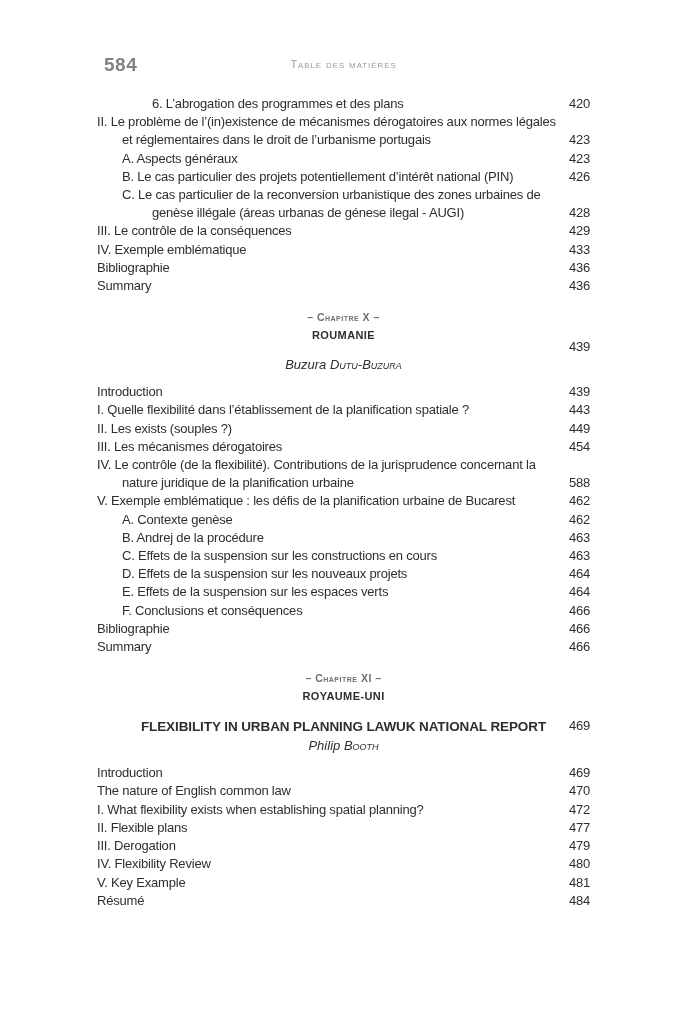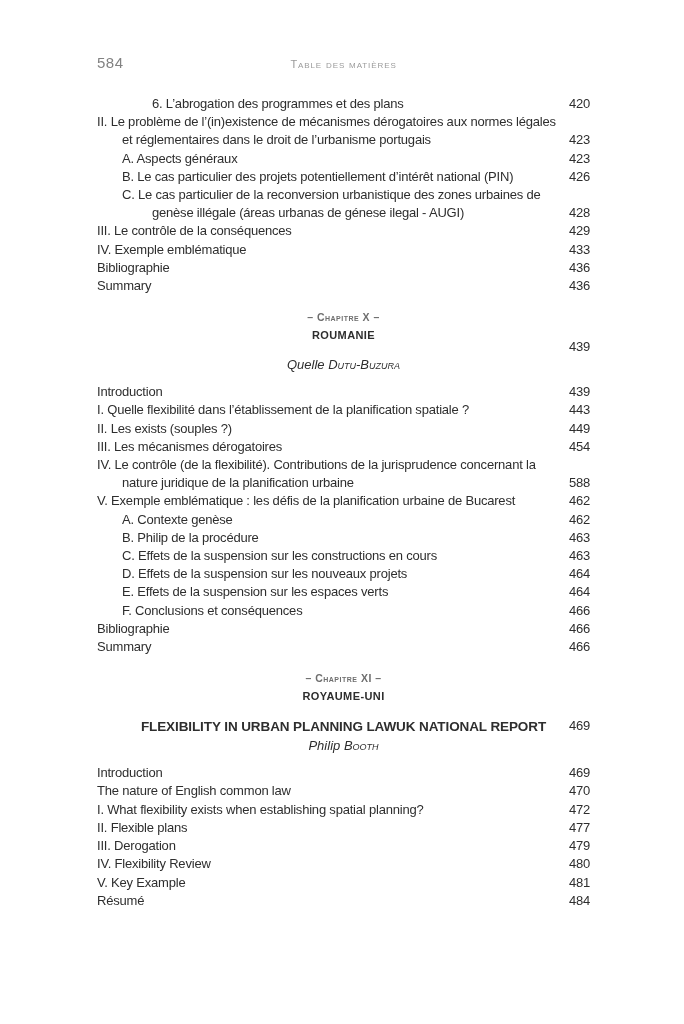--- a/index.html
+++ b/index.html
@@ -8,22 +8,22 @@
     width: 684px; height: 1024px;
     box-sizing: border-box;
     background: #ffffff;
     padding: 54px 94px 0 97px;
     font-family: "Liberation Sans", sans-serif;
     color: #2e2e2e;
     overflow: hidden;
   }
   .header { position: relative; height: 17px; margin-bottom: 24px; }
   .folio {
-    position: absolute; left: 0; top: 0;
-    font-size: 15px; font-weight: normal; color: #828282; letter-spacing: 0.5px;
+    position: absolute; left: 7px; top: 0;
+    font-size: 19px; font-weight: bold; color: #828282; letter-spacing: 0.5px;
   }
   .running-header {
     position: absolute; left: 50%; top: 4px; transform: translateX(-50%);
     font-variant: small-caps; font-size: 11px; color: #9a9a9a; letter-spacing: 0.9px;
     white-space: nowrap;
   }
   .toc-section { }
   .toc-entry {
     position: relative;
     font-size: 13px; line-height: 18.2px; letter-spacing: -0.2px;
@@ -119,21 +119,21 @@
           <div class="entry-text">
             <div class="entry-line">Summary</div>
           </div>
           <span class="entry-page">436</span>
         </div>
       </div>
       <div class="chapter-block">
         <div class="chapter-label">– Chapitre X –</div>
         <div class="chapter-country">ROUMANIE</div>
         <div class="chapter-title-row"><span class="chapter-page">439</span></div>
-        <div class="chapter-author"><span class="author-first">Quelle </span><span class="author-last">Dutu-Buzura</span></div>
+        <div class="chapter-author"><span class="author-first">Buzura </span><span class="author-last">Dutu-Buzura</span></div>
       </div>
       <div class="toc-section">
         <div class="toc-entry ind0">
           <div class="entry-text">
             <div class="entry-line">Introduction</div>
           </div>
           <span class="entry-page">439</span>
         </div>
         <div class="toc-entry ind0">
           <div class="entry-text">
@@ -167,21 +167,21 @@
           <span class="entry-page">462</span>
         </div>
         <div class="toc-entry ind1">
           <div class="entry-text">
             <div class="entry-line">A. Contexte genèse</div>
           </div>
           <span class="entry-page">462</span>
         </div>
         <div class="toc-entry ind1">
           <div class="entry-text">
-            <div class="entry-line">B. Philip de la procédure</div>
+            <div class="entry-line">B. Andrej de la procédure</div>
           </div>
           <span class="entry-page">463</span>
         </div>
         <div class="toc-entry ind1">
           <div class="entry-text">
             <div class="entry-line">C. Effets de la suspension sur les constructions en cours</div>
           </div>
           <span class="entry-page">463</span>
         </div>
         <div class="toc-entry ind1">

